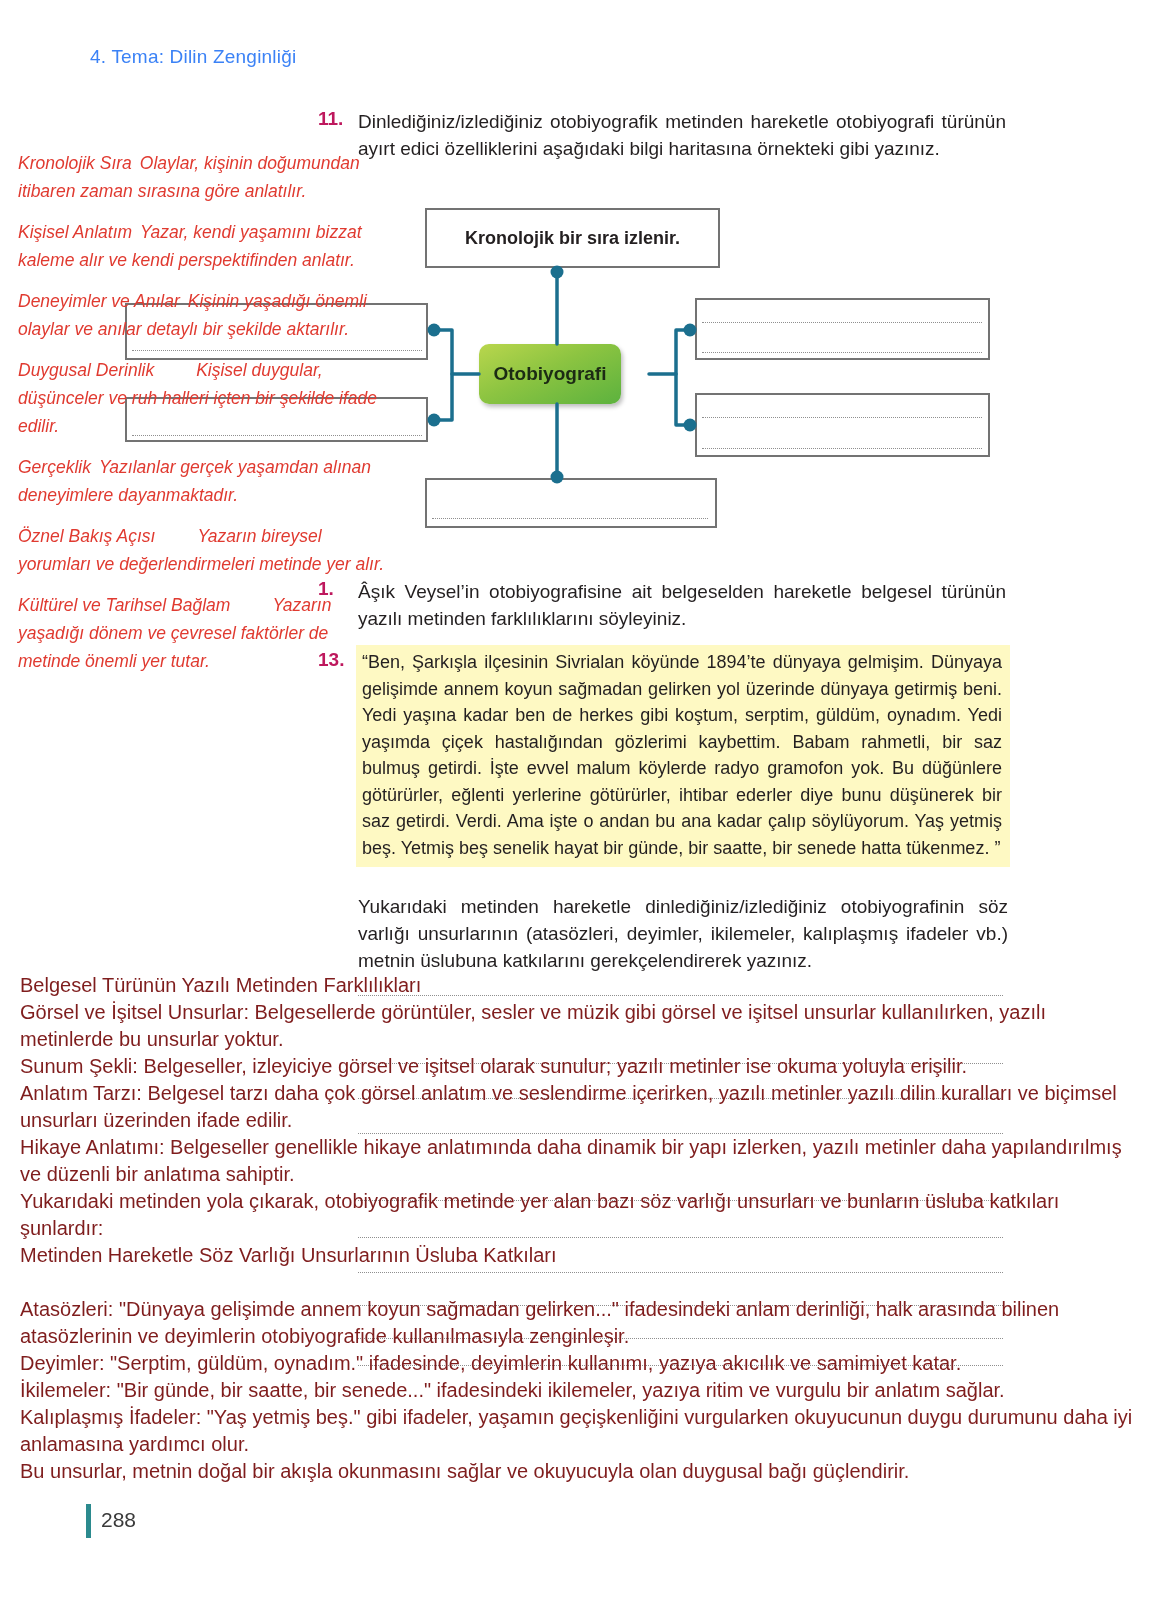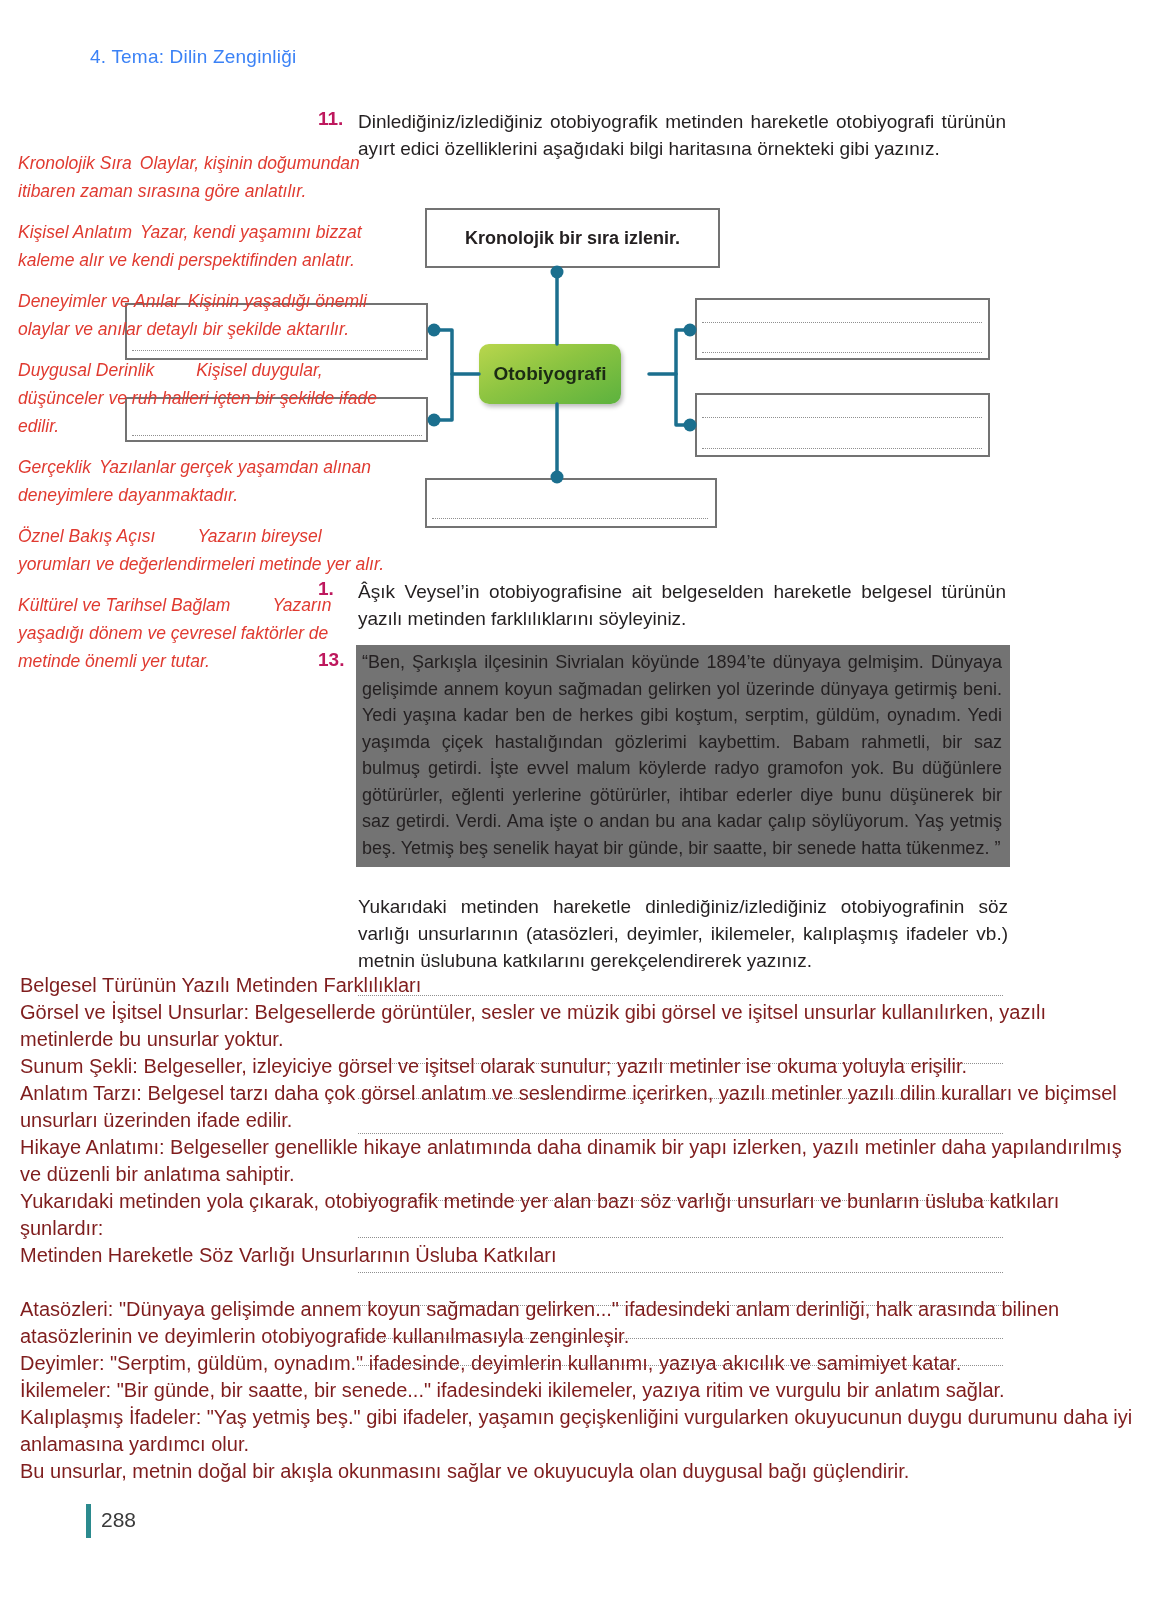--- a/index.html
+++ b/index.html
@@ -7,21 +7,21 @@
     position:relative; width:1151px; height:1624px; background:#ffffff;
     font-family:"Liberation Sans", sans-serif; color:#231f20; overflow:hidden;
   }
   .page-header{
     position:absolute; left:90px; top:46px; font-size:19px; color:#3b82f6; letter-spacing:.2px;
   }
   .qnum{position:absolute; font-size:19px; font-weight:bold; color:#be185d;}
   .qtext{position:absolute; font-size:19px; line-height:27px; text-align:justify; color:#231f20;}
   .quote{
     position:absolute; font-size:18px; line-height:26.5px; text-align:justify;
-    background:#737373; padding:4px 8px 6px 6px; box-sizing:border-box; color:#231f20;
+    background:#fef9c3; padding:4px 8px 6px 6px; box-sizing:border-box; color:#231f20;
   }
   .ybox{
     position:absolute; border:2px solid #737373; background:transparent; box-sizing:border-box;
     display:flex; align-items:center; justify-content:center; text-align:center;
     font-weight:bold; font-size:18px; color:#231f20;
   }
   .gbox{
     position:absolute; box-sizing:border-box; border-radius:10px;
     background:linear-gradient(155deg,#b9d64d 0%, #8cc441 45%, #5cb23e 100%);
     box-shadow:2px 3px 4px rgba(0,0,0,.25);

